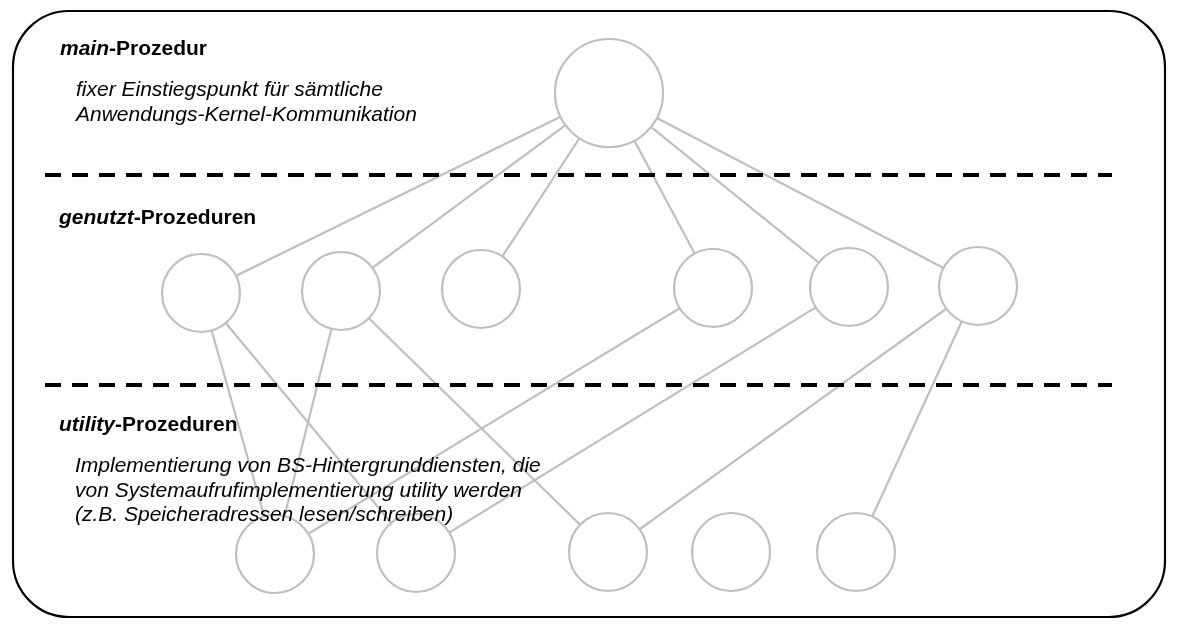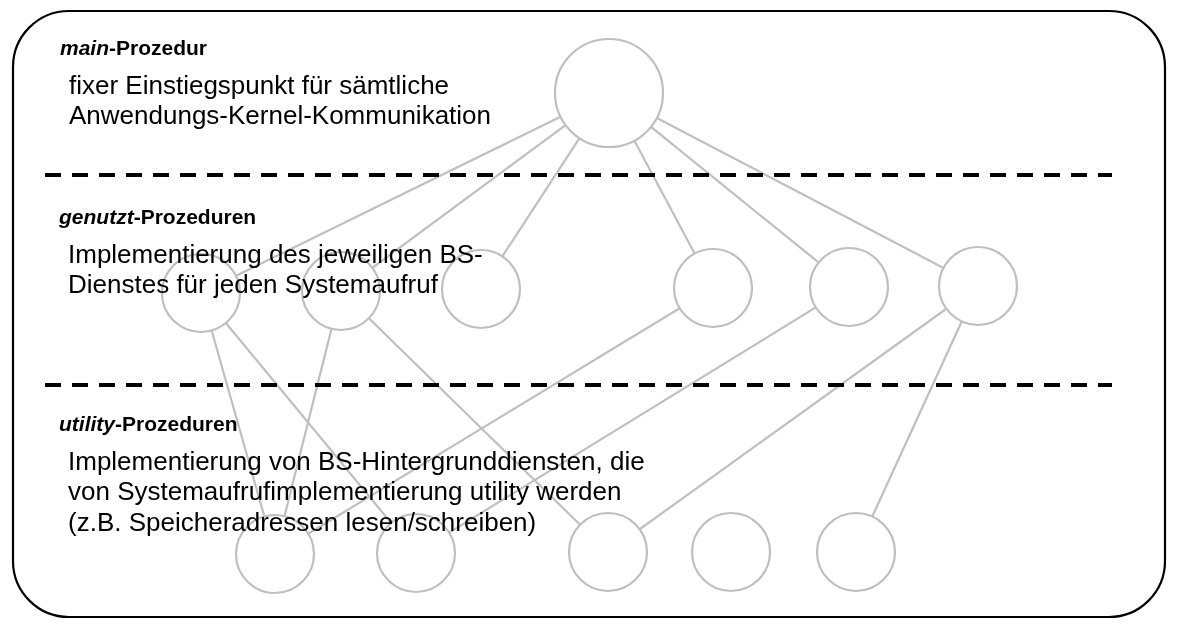--- a/index.html
+++ b/index.html
@@ -35,24 +35,25 @@
     font-size: 21px;
     font-weight: bold;
     margin: 0 0 1px 0;
     white-space: nowrap;
   }
   .section-title .term {
     font-style: italic;
     font-weight: bold;
   }
   .section-desc {
-    font-size: 26px;
+    font-size: 21px;
     font-weight: normal;
-    margin: 9px;
+    margin: 16px;
     white-space: pre-line;
+    font-style: italic;
   }
   #block-main  { left: 60px; top: 36px;  }
   #block-handler { left: 59px; top: 205px; }
   #block-utility { left: 59px; top: 412px; }
 </style>
 </head>
 <body>
 
 <div id="diagram-root">
 
@@ -97,22 +98,20 @@
   </svg>
 
   <div class="section-block" id="block-main">
     <div class="section-title"><span class="term">main</span><span>-Prozedur</span></div>
     <div class="section-desc">fixer Einstiegspunkt für sämtliche
 Anwendungs-Kernel-Kommunikation</div>
   </div>
 
   <div class="section-block" id="block-handler">
     <div class="section-title"><span class="term">genutzt</span><span>-Prozeduren</span></div>
-    <div class="section-desc">Implementierung des jeweiligen BS-
-Dienstes für jeden Systemaufruf</div>
   </div>
 
   <div class="section-block" id="block-utility">
     <div class="section-title"><span class="term">utility</span><span>-Prozeduren</span></div>
     <div class="section-desc">Implementierung von BS-Hintergrunddiensten, die
 von Systemaufrufimplementierung utility werden
 (z.B. Speicheradressen lesen/schreiben)</div>
   </div>
 
 </div>

